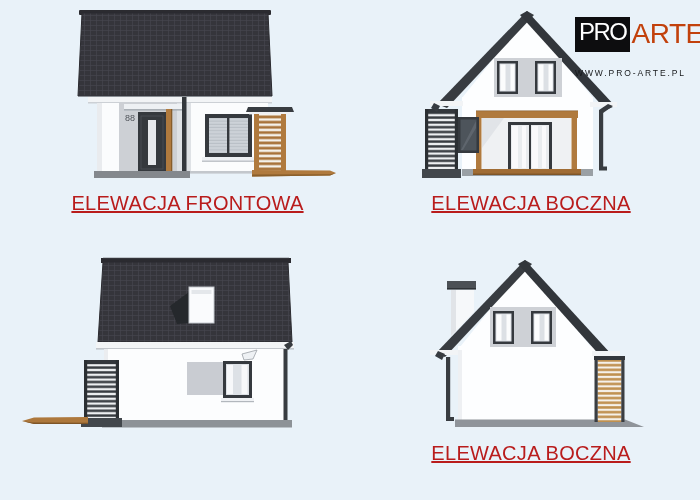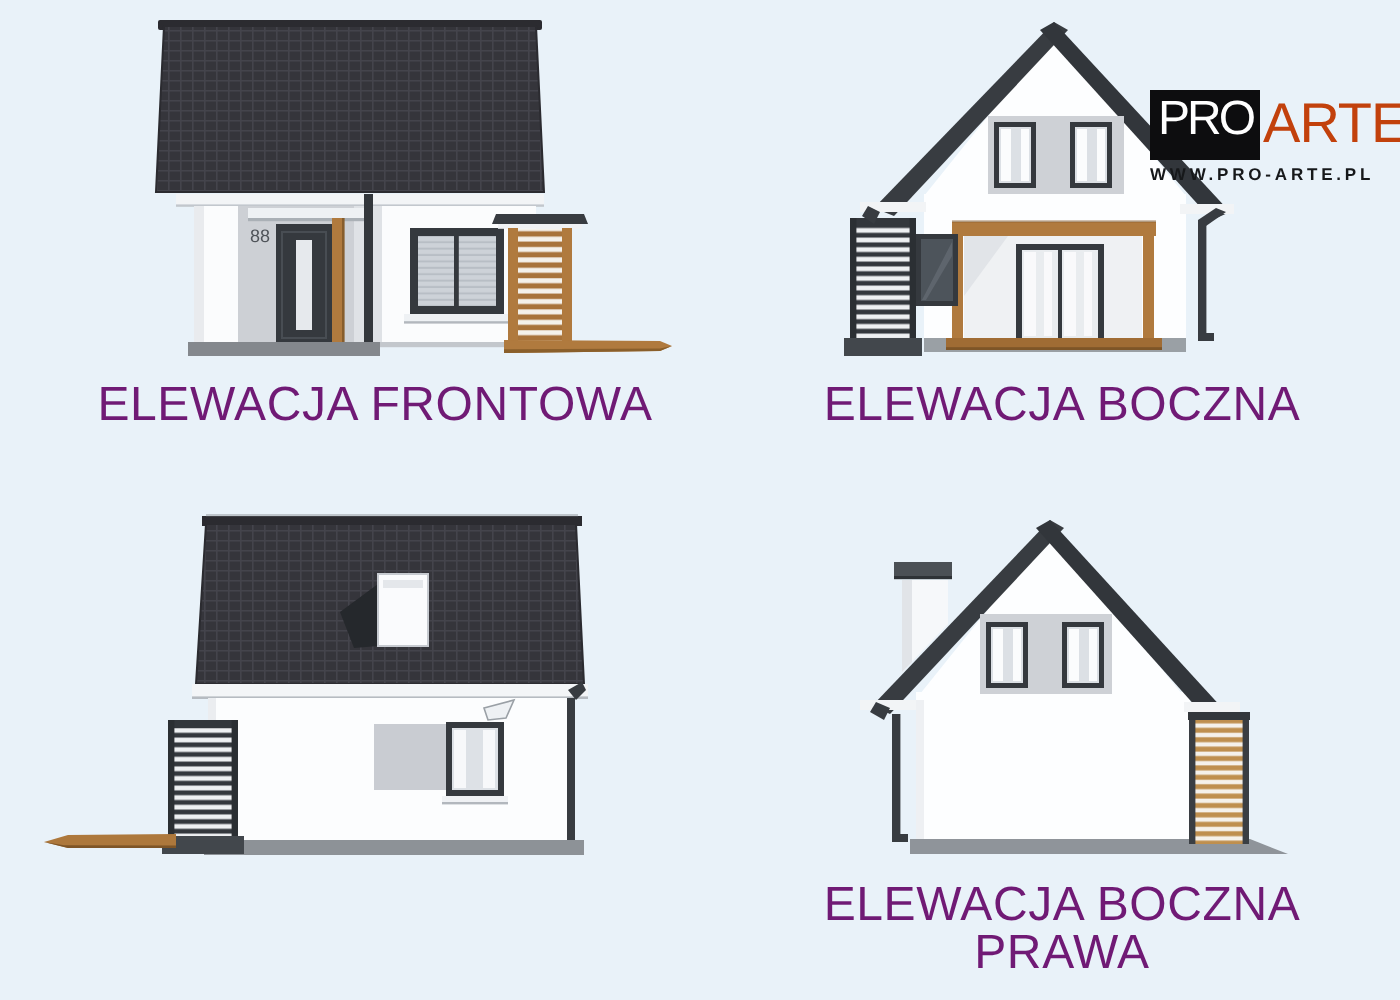--- a/index.html
+++ b/index.html
@@ -3,33 +3,33 @@
 <meta charset="utf-8">
 <style>
   html,body{margin:0;padding:0;}
   body{font-family:"Liberation Sans",sans-serif;}
   .sheet{position:relative;width:700px;height:500px;background:#e9f2f9;overflow:hidden;}
   .q{position:absolute;width:350px;height:250px;}
   .q-front{left:0;top:0;}
   .q-left{left:350px;top:0;}
   .q-rear{left:0;top:250px;}
   .q-right{left:350px;top:250px;}
-  .elev-label{position:absolute;font-size:24px;line-height:24px;color:#701a75;
-    text-align:center;letter-spacing:.3px;font-family:"Liberation Sans",sans-serif;}
+  .elev-label{position:absolute;font-size:20px;line-height:24px;color:#b91c1c;
+    text-align:center;letter-spacing:.3px;font-family:"Liberation Sans",sans-serif;text-decoration:underline;}
   .label-front{left:15px;top:191px;width:345px;}
   .label-left{left:366px;top:191px;width:330px;}
   .label-rear{left:30px;top:441px;width:345px;}
   .label-right{left:366px;top:441px;width:330px;}
   .logo{position:absolute;left:575px;top:17px;width:118px;}
-  .logo-row{display:flex;align-items:stretch;margin-top:28px;}
+  .logo-row{display:flex;align-items:stretch;}
   .logo-pro{background:#0d0d0f;color:#ffffff;font-size:24px;line-height:1.1;
     padding:2px 3px 2px 4px;letter-spacing:-1.5px;font-weight:normal;}
   .logo-arte{color:#c2410c;font-size:28px;line-height:1.1;padding:2px 0 2px 2px;
     letter-spacing:-.5px;font-weight:normal;}
-  .logo-url{margin-top:2px;font-size:8.5px;font-weight:bold;letter-spacing:1.9px;
+  .logo-url{margin-top:16px;font-size:8.5px;font-weight:normal;letter-spacing:1.9px;
     color:#16181a;white-space:nowrap;}
 </style>
 </head>
 <body>
 
 <div class="sheet">
 
   <svg class="q q-front" width="350" height="250" viewBox="0 0 350 250">
     <defs>
       <pattern id="pa-tiles" width="6" height="5" patternUnits="userSpaceOnUse">
@@ -290,16 +290,15 @@
   </div>
 
   <div class="elev-label label-front">
     <div>ELEWACJA FRONTOWA</div>
   </div>
   <div class="elev-label label-left">
     <div>ELEWACJA BOCZNA</div>
   </div>
   <div class="elev-label label-right">
     <div>ELEWACJA BOCZNA</div>
-    <div>PRAWA</div>
   </div>
 
 </div>
 
 </body></html>

